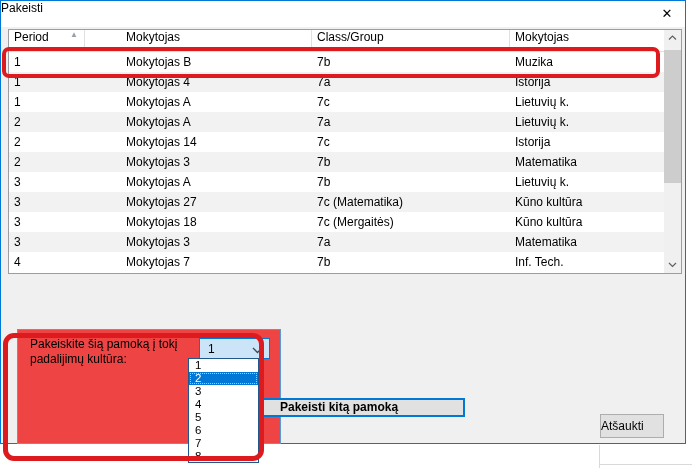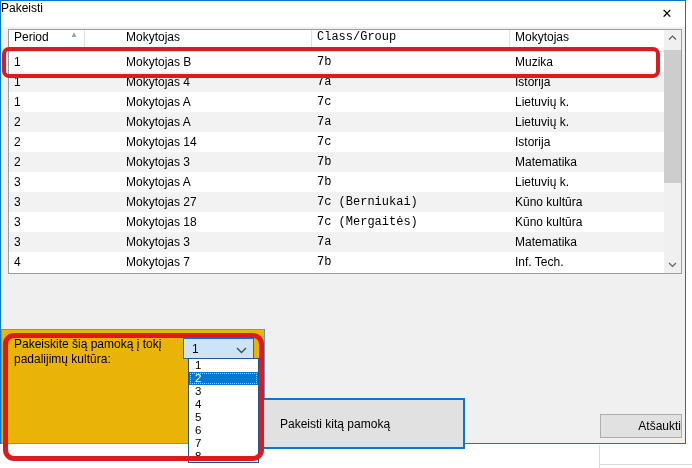--- a/index.html
+++ b/index.html
@@ -38,43 +38,43 @@
   }
   .thead {
     display: flex; width: calc(100% - 17px); height: 22px;
     background: #ffffff; border-bottom: 1px solid #e0e0e0; font-size: 12px;
   }
   .th {
     display: flex; align-items: flex-start; padding-left: 5px;
     border-right: 1px solid #e0e0e0; height: 100%;
   }
   .th:last-child { border-right: none; }
-  .c0 { width: 76px; } .c1 { width: 191px; margin-left: 36px; } .c2 { width: 198px; font-family: Liberation Mono, monospace; } .c3 { flex: 1; }
+  .c0 { width: 76px; } .c1 { width: 191px; margin-left: 36px; } .c2 { width: 198px; } .c3 { flex: 1; }
   .sort-ic { margin-left: auto; margin-right: 6px; font-size: 8px; color: #97a1ab; }
   .tbody { width: calc(100% - 17px); }
   .tr { display: flex; height: 20px; font-size: 12px; background: #ffffff; }
   .tr.stripe { background: #f2f2f2; }
   .td { display: flex; align-items: center; padding-left: 5px; overflow: hidden; white-space: nowrap; }
 
   
   .sbar {
     position: absolute; top: 0; right: 0; width: 17px; height: 100%;
     background: #f0f0f0;
   }
   .sbtn {
     position: absolute; left: 0; width: 17px; height: 16px;
     display: flex; align-items: center; justify-content: center;
   }
   .sbtn.up { top: 0; } .sbtn.down { bottom: 0; }
   .sthumb { position: absolute; left: 0; top: 20px; width: 17px; height: 133px; background: #cdcdcd; }
 
   
   .panel {
-    left: 0; top: 328px; width: 264px; height: 115px;
-    border: 1px solid #5b9bd5; background: #eab308;
+    left: 16px; top: 328px; width: 264px; height: 115px;
+    border: 1px solid #5b9bd5; background: #ef4444;
   }
   .panel-label { position: absolute; left: 12px; top: 7px; font-size: 12px; line-height: 15px; }
 
   
   .combo {
     position: absolute; left: 181px; top: 8px; width: 71px; height: 21px;
     background: #cce4f7; border: 1px solid #0078d7;
     display: flex; align-items: center; font-size: 12px; padding-left: 8px;
   }
   .combo .chev { position: absolute; right: 6px; top: 8px; }
@@ -89,28 +89,28 @@
     flex: 1; display: flex; align-items: center; padding-left: 6px;
     font-size: 11.5px; color: #000;
   }
   .dditem.sel {
     background: #0078d7; color: #fff;
     outline: 1px dotted #a5cfee; outline-offset: -2px;
   }
 
   
   .btn-change {
-    left: 261px; top: 397px; width: 203px; height: 51px;
+    left: 261px; top: 397px; width: 203px; height: 19px;
     background: #e1e1e1; border: 2px solid #0078d7;
-    display: flex; align-items: center; padding-left: 16px; font-size: 12px;
+    display: flex; padding-left: 16px; font-size: 12px; font-weight: bold;
   }
   .btn-cancel {
-    left: 599px; top: 413px; width: 82px; height: 24px;
+    left: 599px; top: 413px; width: 64px; height: 24px;
     background: #e1e1e1; border: 1px solid #adadad;
-    display: flex; align-items: center; justify-content: flex-end; font-size: 12px;
+    display: flex; align-items: center; justify-content: flex-start; font-size: 12px;
   }
 
   
   .ann { border: 4px solid #dd1b1e; border-radius: 7px; z-index: 9; pointer-events: none; }
   .ann1 { left: 2px; top: 47px; width: 658px; height: 31px; }
   .ann2 { left: 3px; top: 333px; width: 261px; height: 128px; border-width: 5px; border-radius: 11px; }
 </style>
 </head>
 <body>
 
@@ -184,21 +184,21 @@
         </div>
         <div class="tr">
           <div class="td c0">3</div>
           <div class="td c1">Mokytojas A</div>
           <div class="td c2">7b</div>
           <div class="td c3">Lietuvių k.</div>
         </div>
         <div class="tr stripe">
           <div class="td c0">3</div>
           <div class="td c1">Mokytojas 27</div>
-          <div class="td c2">7c (Berniukai)</div>
+          <div class="td c2">7c (Matematika)</div>
           <div class="td c3">Kūno kultūra</div>
         </div>
         <div class="tr">
           <div class="td c0">3</div>
           <div class="td c1">Mokytojas 18</div>
           <div class="td c2">7c (Mergaitės)</div>
           <div class="td c3">Kūno kultūra</div>
         </div>
         <div class="tr stripe">
           <div class="td c0">3</div>

